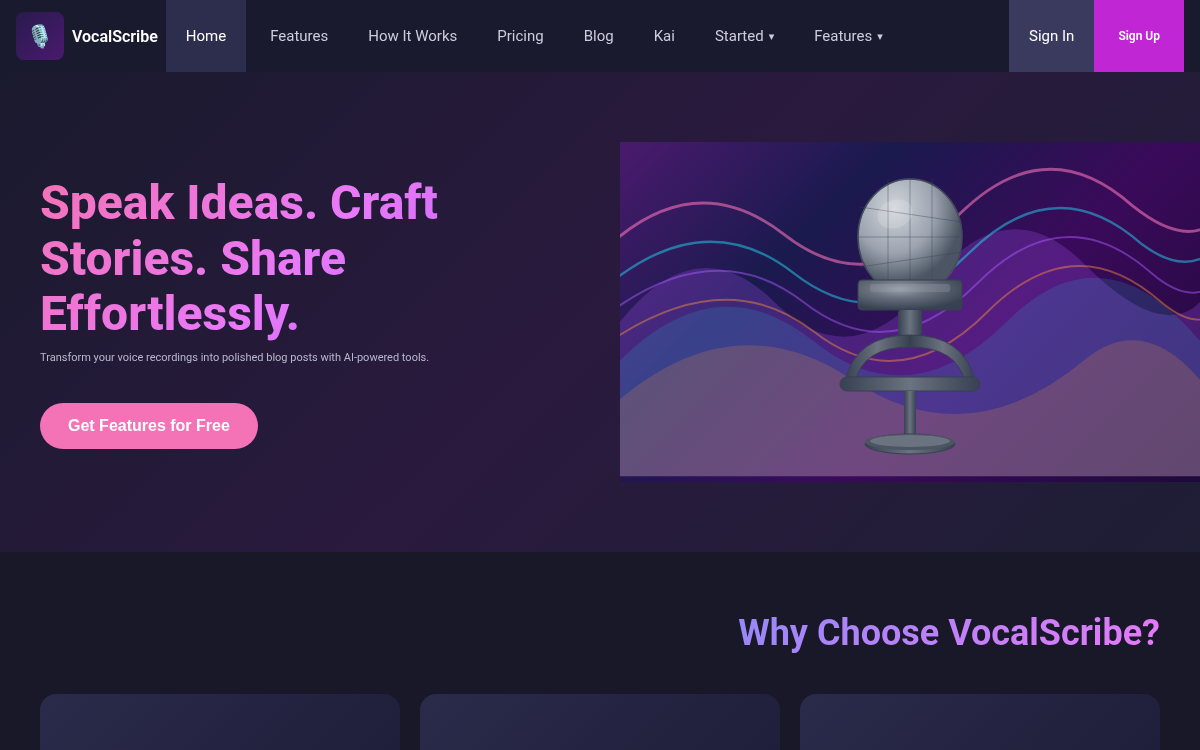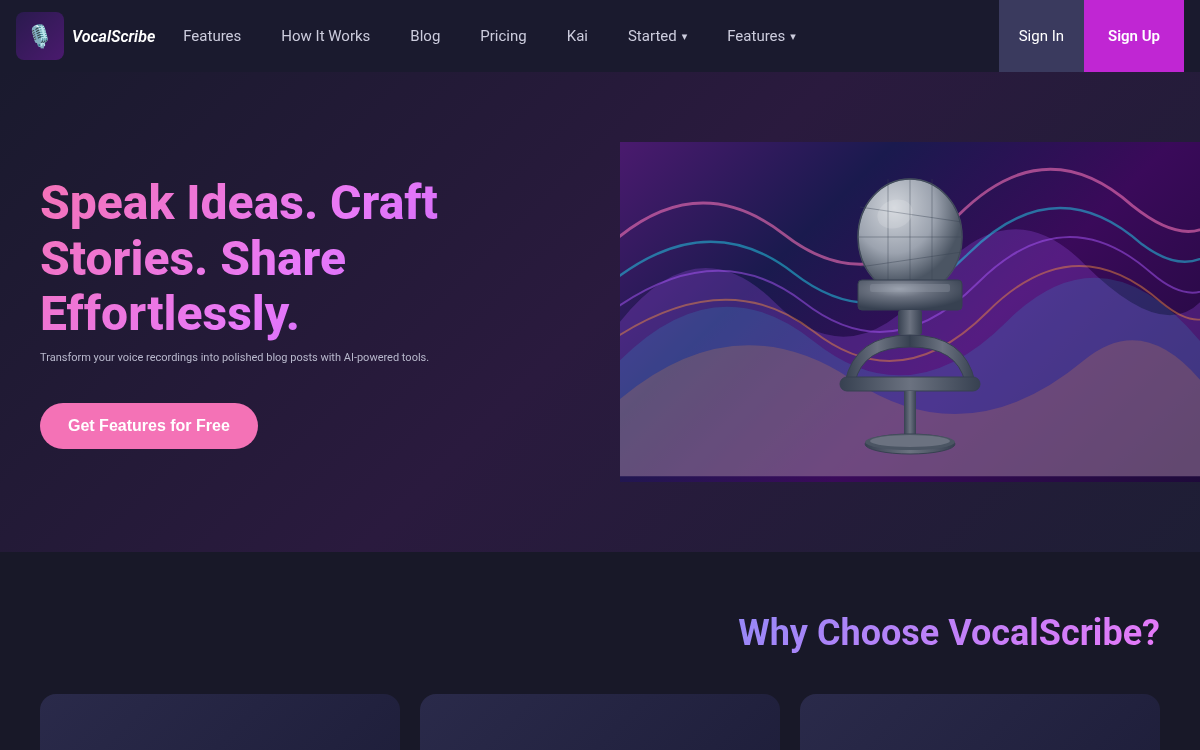--- a/index.html
+++ b/index.html
@@ -40,21 +40,20 @@
       justify-content: center;
       font-size: 22px;
       flex-shrink: 0;
     }
 
     .logo-text {
       font-size: 16px;
       font-weight: 600;
       color: #ffffff;
       white-space: nowrap;
-      font-style: italic;
     }
 
     .nav-home {
       display: flex;
       align-items: center;
       height: 72px;
       padding: 0 20px;
       background-color: #2d2d4e;
       color: #ffffff;
       font-size: 15px;
@@ -97,21 +96,21 @@
     }
 
     .nav-signup {
       display: flex;
       align-items: center;
       justify-content: center;
       height: 72px;
       padding: 0 24px;
       background-color: #c026d3;
       color: #ffffff;
-      font-size: 15px;
+      font-size: 12px;
       font-weight: 600;
       cursor: pointer;
       white-space: nowrap;
     }
 
     
     .hero {
       display: flex;
       align-items: center;
       min-height: 480px;
@@ -227,32 +226,35 @@
 <body>
 
 <nav>
   <div class="nav-logo">
     <div class="logo-icon">
       <span>🎙️</span>
     </div>
     <span class="logo-text">VocalScribe</span>
   </div>
 
+  <div class="nav-home">
+    <span>Home</span>
+  </div>
 
   <a class="nav-link">
     <span>Features</span>
   </a>
   <a class="nav-link">
     <span>How It Works</span>
   </a>
   <a class="nav-link">
+    <span>Pricing</span>
+  </a>
+  <a class="nav-link">
     <span>Blog</span>
-  </a>
-  <a class="nav-link">
-    <span>Pricing</span>
   </a>
   <a class="nav-link">
     <span>Kai</span>
   </a>
   <a class="nav-link">
     <span>Started</span>
     <span class="chevron">▾</span>
   </a>
   <a class="nav-link">
     <span>Features</span>

